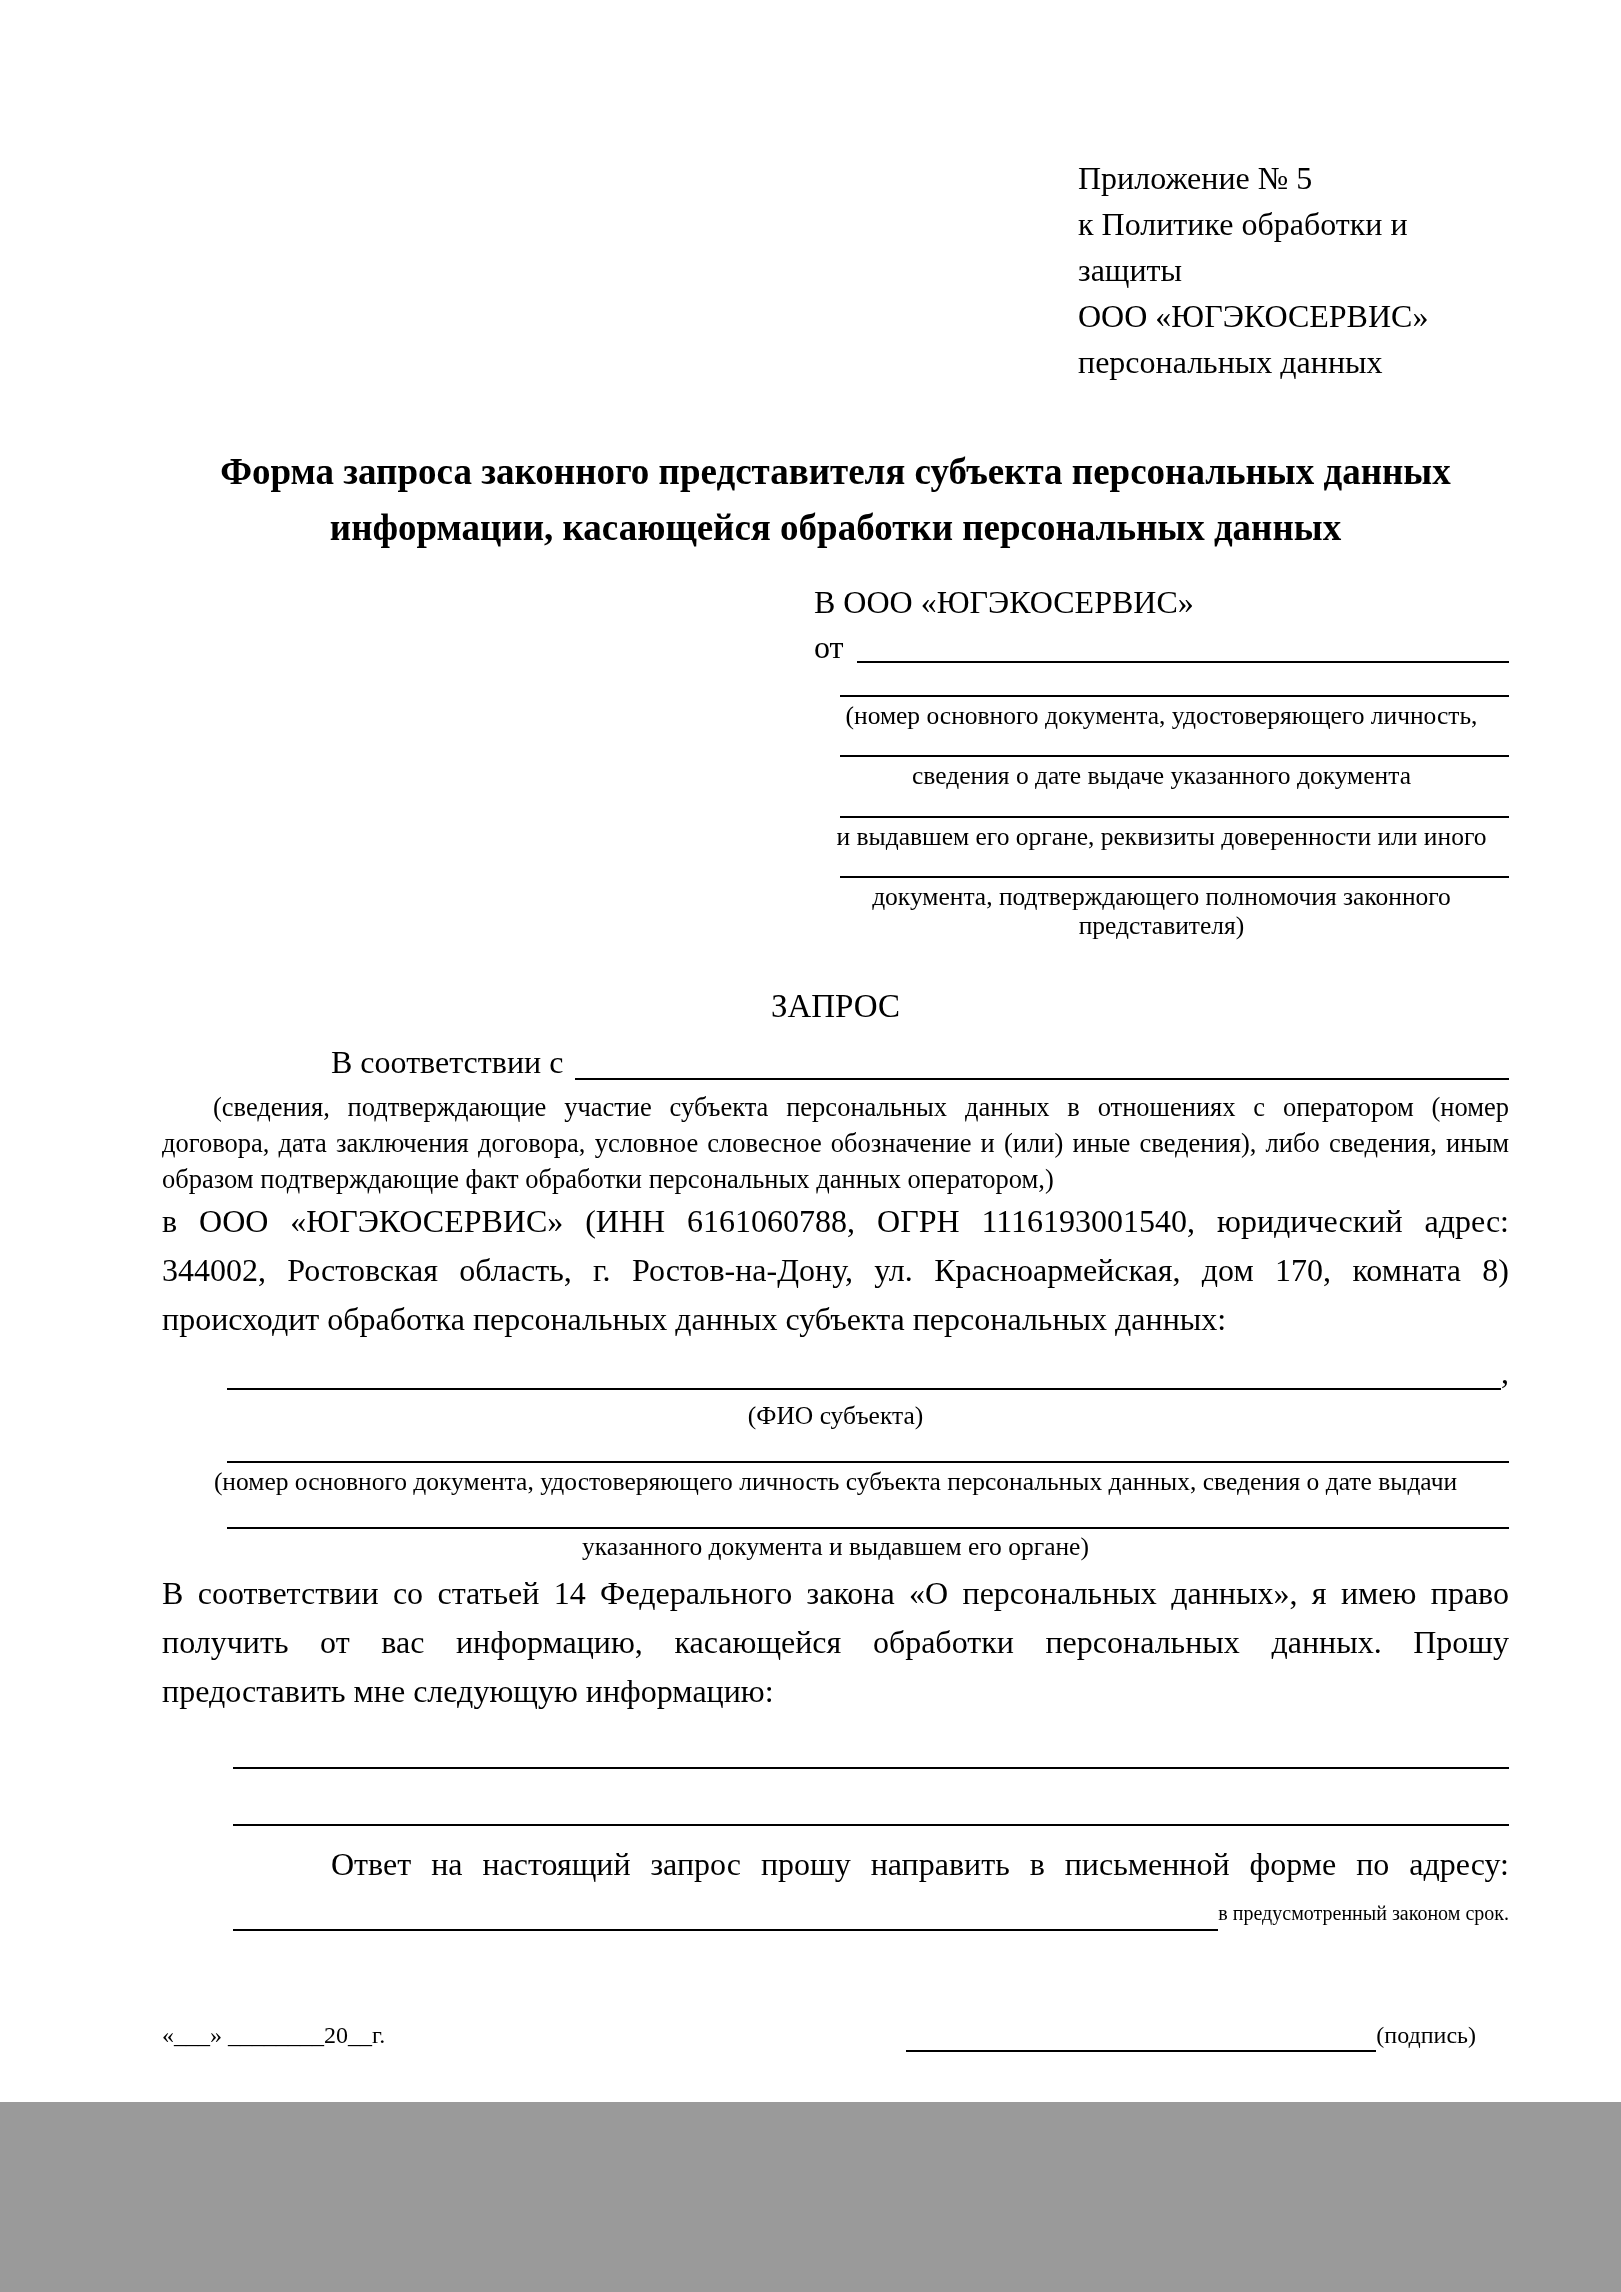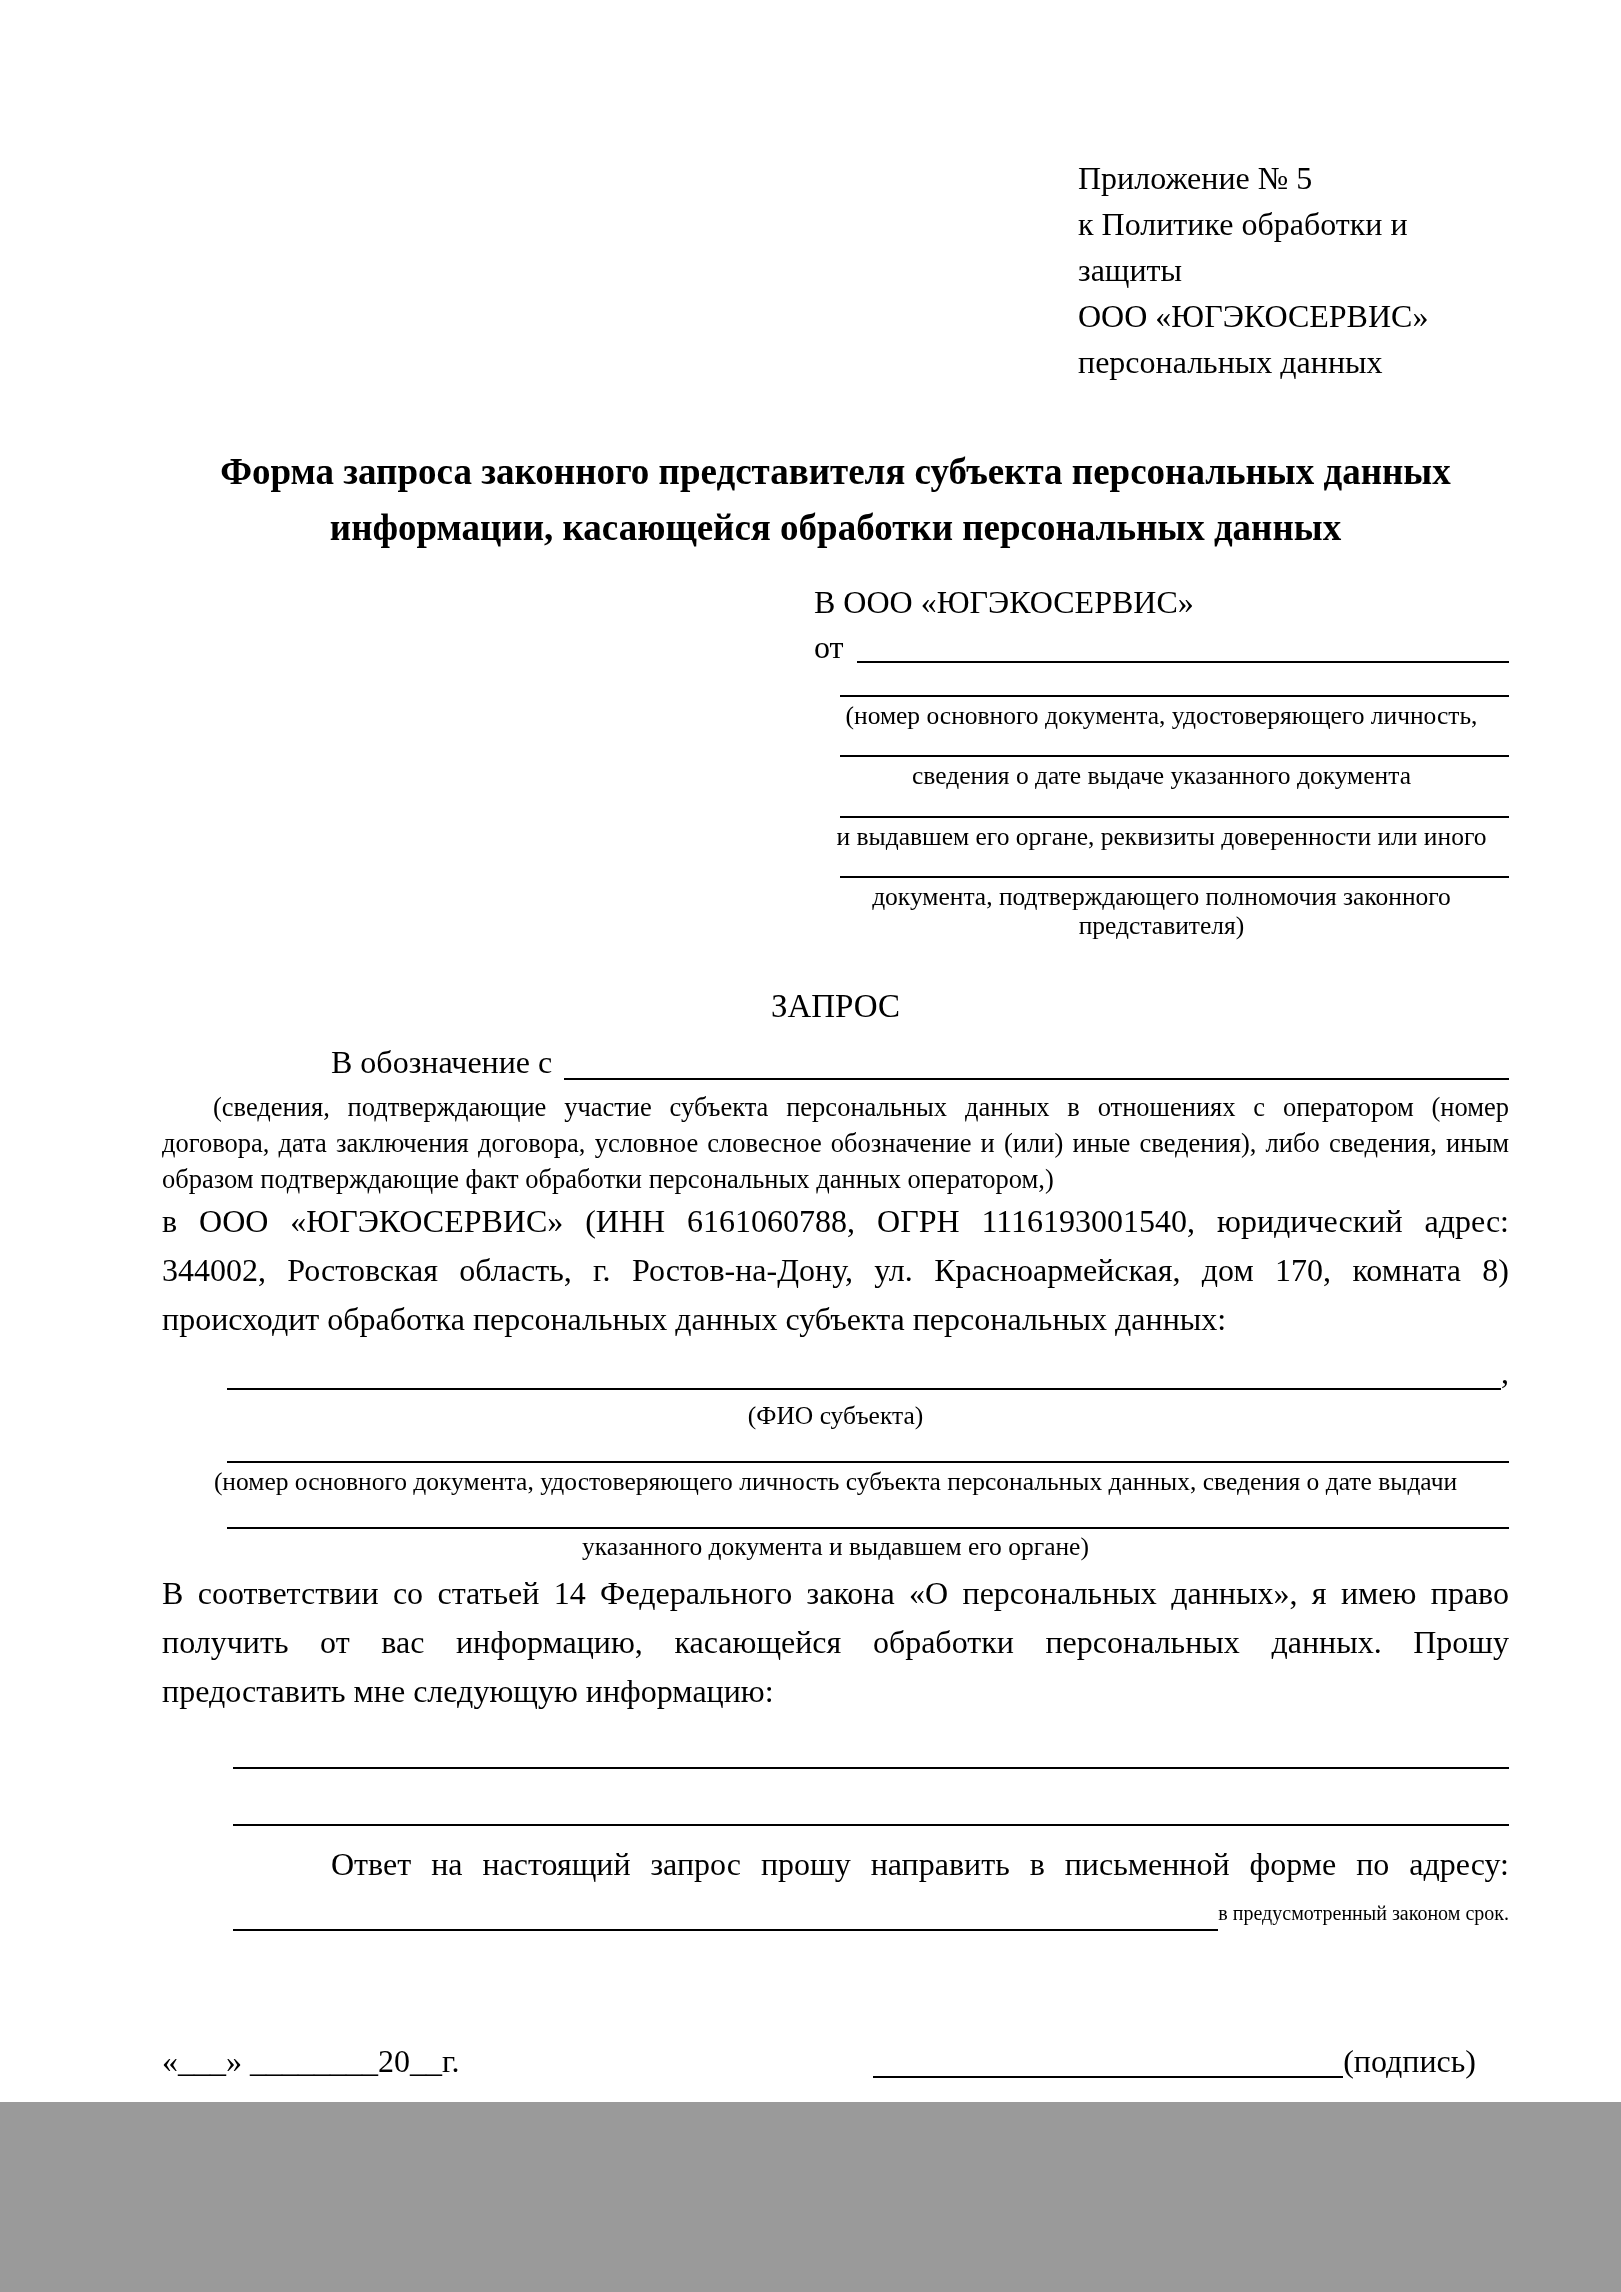--- a/index.html
+++ b/index.html
@@ -25,21 +25,21 @@
   .intro .lead{margin-left:169px;white-space:nowrap;padding-right:11.8px;}
   .note{margin-top:2px;font-size:26.5px;line-height:36px;text-align:justify;text-indent:51px;}
   .para{font-size:32px;line-height:49px;text-align:justify;}
   .subject-row{margin-top:3.9px;font-size:32px;line-height:49px;margin-left:65px;}
   .mid-uline{margin-left:65px;margin-top:31px;}
   .blank1{margin-top:51px;margin-left:71px;}
   .blank2{margin-top:55px;margin-left:71px;}
   .answer1{margin-top:13.7px;text-indent:169px;text-align:justify;text-align-last:justify;}
   .answer2{font-size:20px;line-height:49px;padding-left:71px;}
   .answer2 .suffix{white-space:nowrap;}
-  .footer-row{margin-top:100px;display:flex;justify-content:space-between;font-size:32px;line-height:47px;}
+  .footer-row{margin-top:74px;display:flex;justify-content:space-between;font-size:24px;line-height:47px;}
   .sig-group{display:flex;margin-right:33px;}
   .sig-line{width:470px;flex:0 0 auto;}
 </style>
 </head>
 <body>
 
 <div class="page">
   <div class="content">
 
     <div class="appendix">
@@ -66,21 +66,21 @@
       <div class="cap">сведения о дате выдаче указанного документа</div>
       <div class="uline"></div>
       <div class="cap">и выдавшем его органе, реквизиты доверенности или иного</div>
       <div class="uline"></div>
       <div class="cap">документа, подтверждающего полномочия законного представителя)</div>
     </div>
 
     <div class="heading">ЗАПРОС</div>
 
     <div class="row intro">
-      <span class="lead">В обозначение с</span>
+      <span class="lead">В соответствии с</span>
       <span class="fill"></span>
     </div>
 
     <div class="note">(сведения, подтверждающие участие субъекта персональных данных в отношениях с оператором (номер договора, дата заключения договора, условное словесное обозначение и (или) иные сведения), либо сведения, иным образом подтверждающие факт обработки персональных данных оператором,)</div>
 
     <div class="para">в ООО «ЮГЭКОСЕРВИС» (ИНН 6161060788, ОГРН 1116193001540, юридический адрес: 344002, Ростовская область, г. Ростов-на-Дону, ул. Красноармейская, дом 170, комната 8) происходит обработка персональных данных субъекта персональных данных:</div>
 
     <div class="row subject-row">
       <span class="fill"></span>
       <span>,</span>

